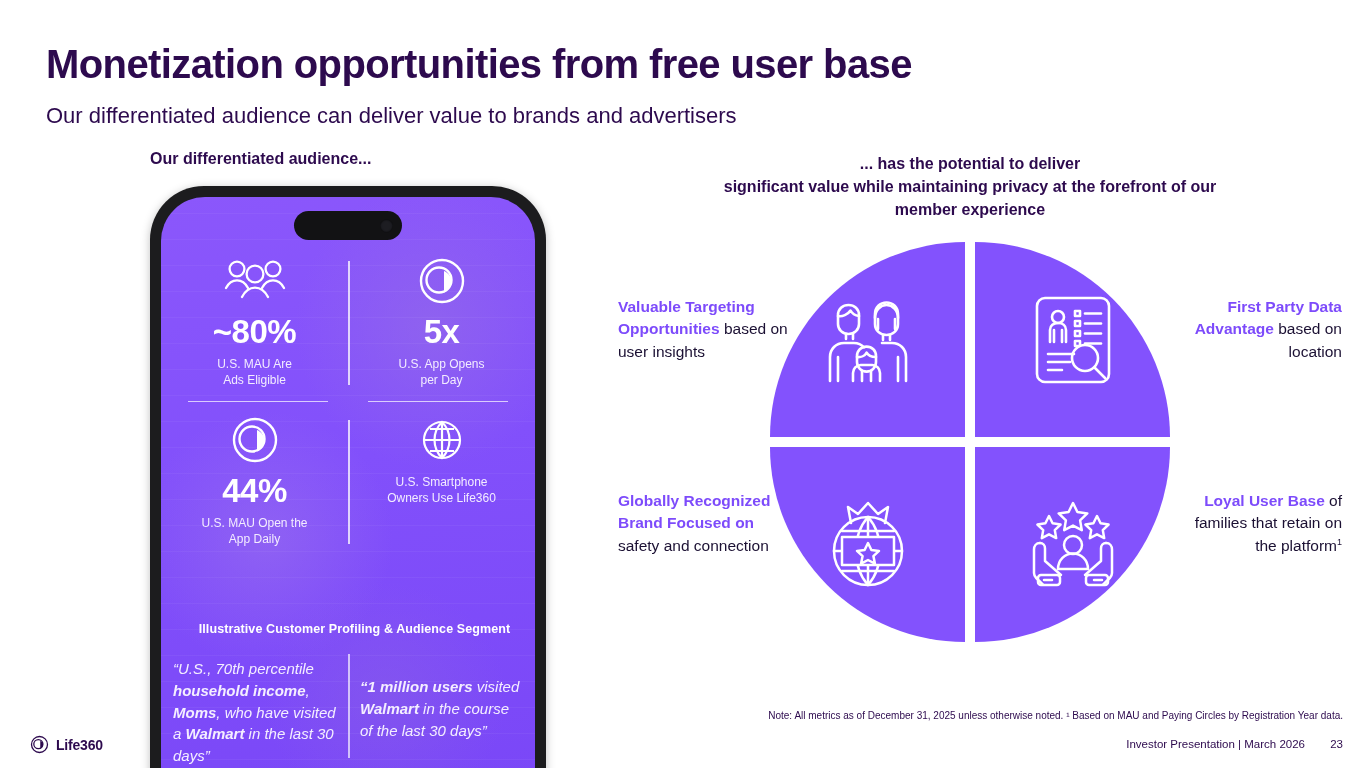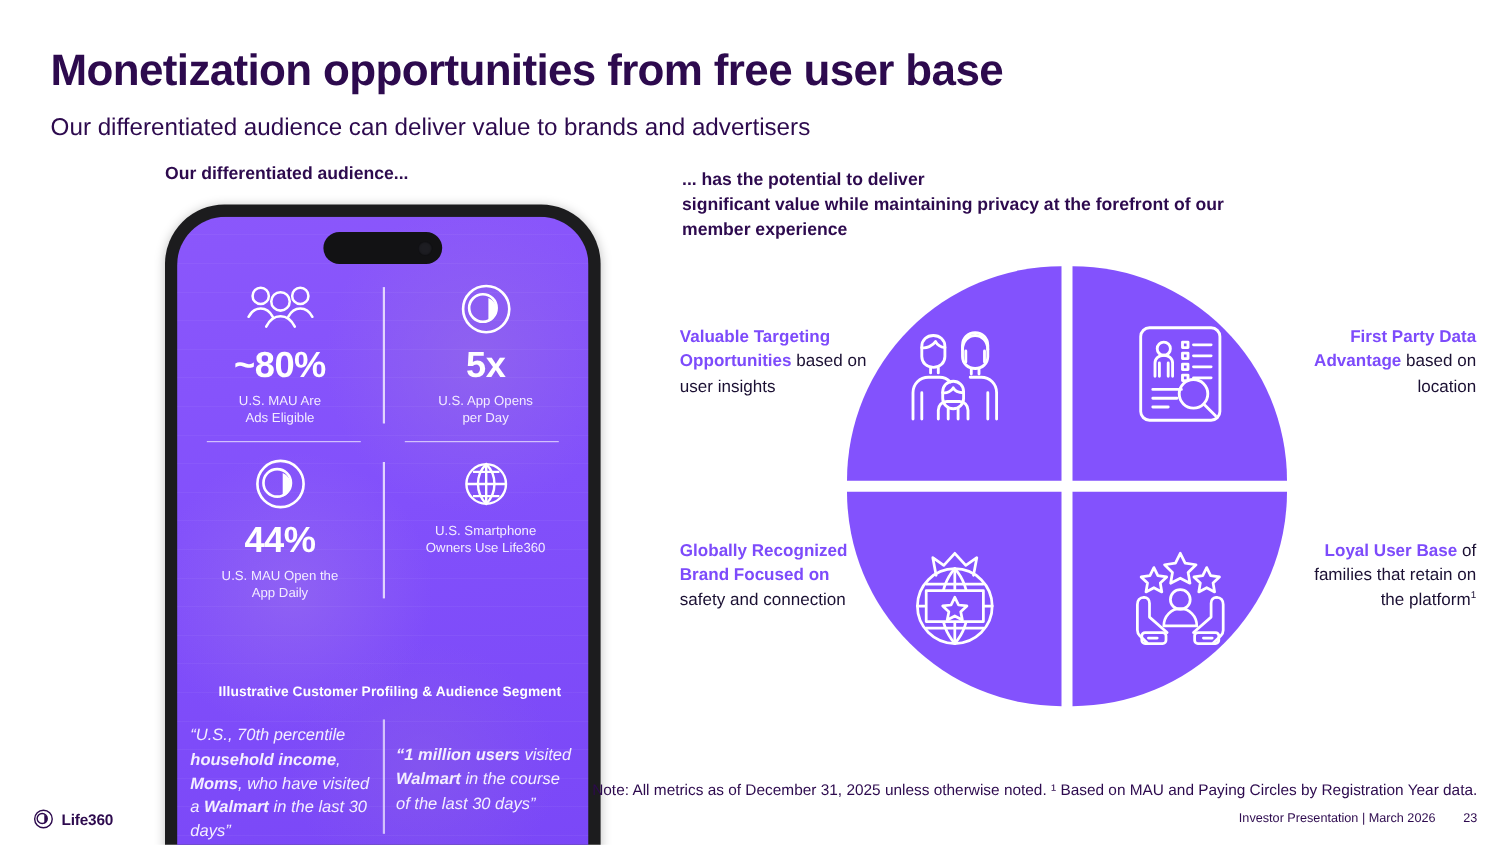--- a/index.html
+++ b/index.html
@@ -96,21 +96,21 @@
   .quote b { font-weight:bold; font-style:italic; }
   .quote.q2 { padding-top:18px; }
   .quotes .v-div2 {
     position:absolute; left:50%; top:-4px; height:104px; width:1.5px;
     background:rgba(255,255,255,.65);
   }
 
   
   .right-head {
     position:absolute; left:620px; top:152px; width:700px;
-    font-size:16px; font-weight:bold; color:#2d0a4e;
+    text-align:center; font-size:16px; font-weight:bold; color:#2d0a4e;
     line-height:1.45;
   }
 
   .diagram { position:absolute; left:600px; top:240px; width:760px; height:410px; }
   .circle-wrap {
     position:absolute; left:170px; top:2px; width:400px; height:400px;
   }
   .quad {
     position:absolute; width:195px; height:195px; background:#8352fd;
     display:flex; align-items:center; justify-content:center;
@@ -126,21 +126,21 @@
   .qlabel.right { width:150px; text-align:right; right:18px; }
   .ql-tl { top:56px; }
   .ql-bl { top:250px; }
   .ql-tr { top:56px; }
   .ql-br { top:250px; }
   .qlabel sup { font-size:9px; vertical-align:super; }
 
   
   .note {
     position:absolute; left:0; right:22px; top:710px;
-    text-align:right; font-size:14px; color:#2d0a4e;
+    text-align:right; font-size:10px; color:#2d0a4e;
   }
   .footer-right {
     position:absolute; right:22px; top:738px;
     font-size:11.5px; color:#2d0a4e;
   }
   .footer-right .pg { margin-left:22px; }
   .logo {
     position:absolute; left:30px; top:735px;
     display:flex; align-items:center; gap:7px;
   }

